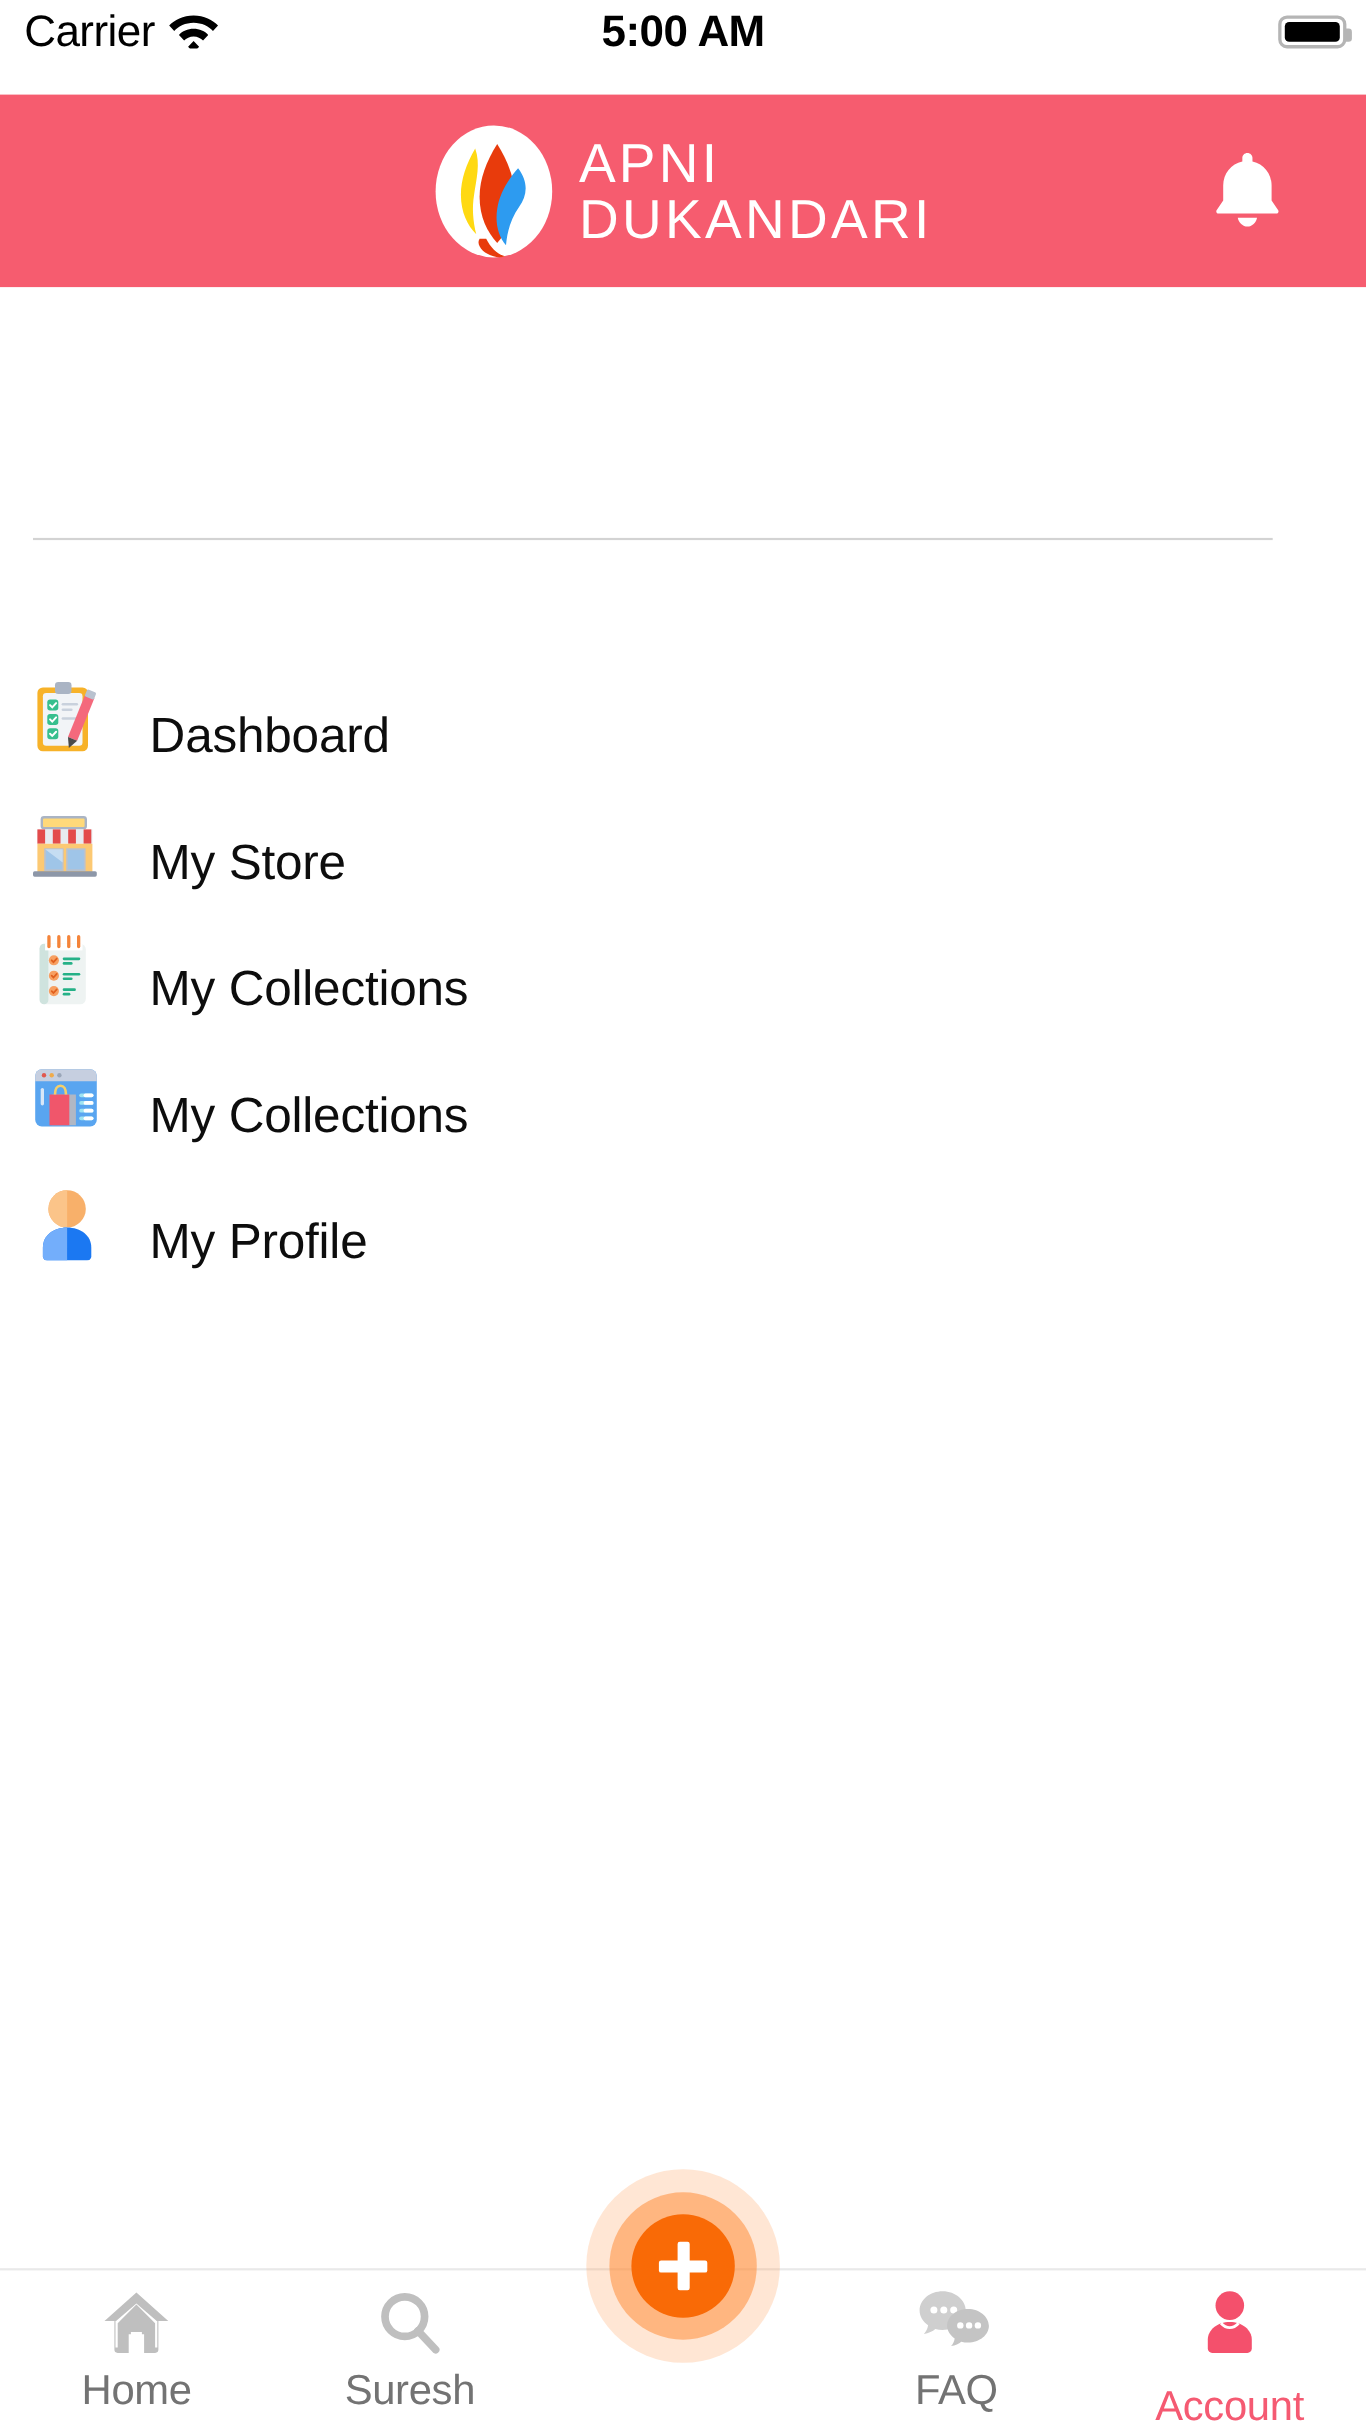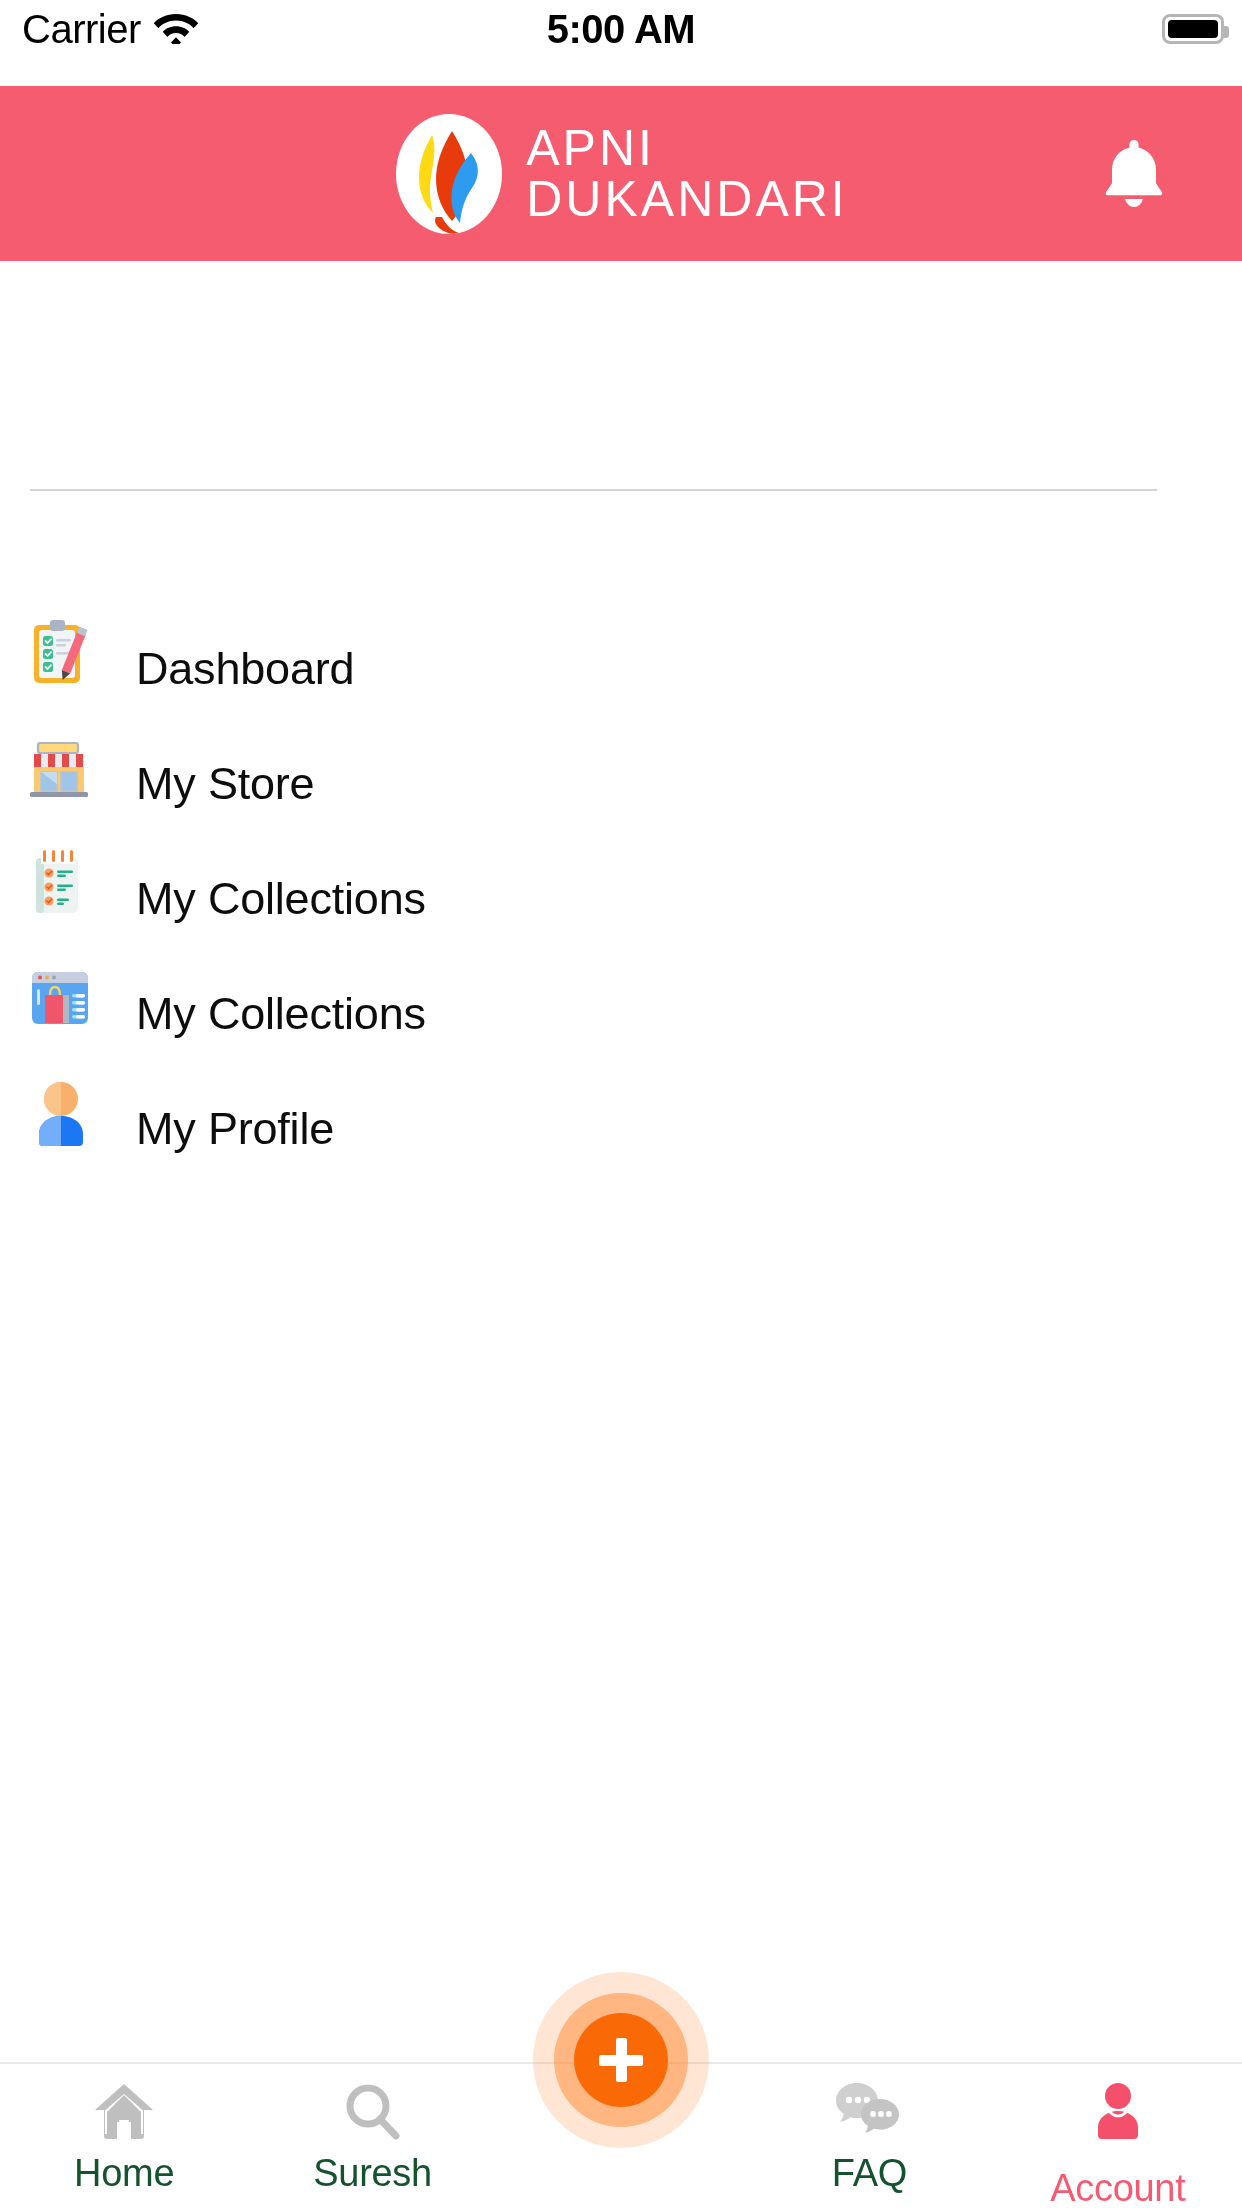--- a/index.html
+++ b/index.html
@@ -69,21 +69,21 @@
   .tabbar {
     position:absolute; left:0; bottom:0; width:1242px; height:146px;
     background:#ffffff; border-top:2px solid #e9e9e9;
     display:flex; align-items:flex-start;
   }
   .tab {
     flex:1; height:146px; display:flex; flex-direction:column;
     align-items:center; justify-content:flex-start; padding-top:14px; gap:8px;
   }
   .tab-ico { height:66px; display:flex; align-items:center; justify-content:center; }
-  .tab-label { font-size:38px; color:#14532d; letter-spacing:-0.3px; }
+  .tab-label { font-size:38px; color:#737373; letter-spacing:-0.3px; }
   .tab.active .tab-label { color:#f55a72;margin-top:16px; }
 
   .fab-wrap {
     position:absolute; left:50%; bottom:60px; transform:translateX(-50%);
     width:176px; height:176px; display:flex; align-items:center; justify-content:center;
   }
   .halo-outer {
     position:absolute; width:176px; height:176px; border-radius:50%;
     background:rgba(255,142,58,0.22);
   }

